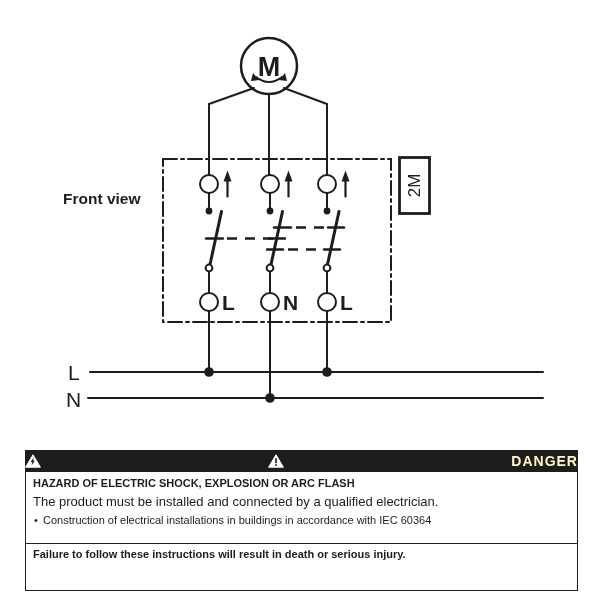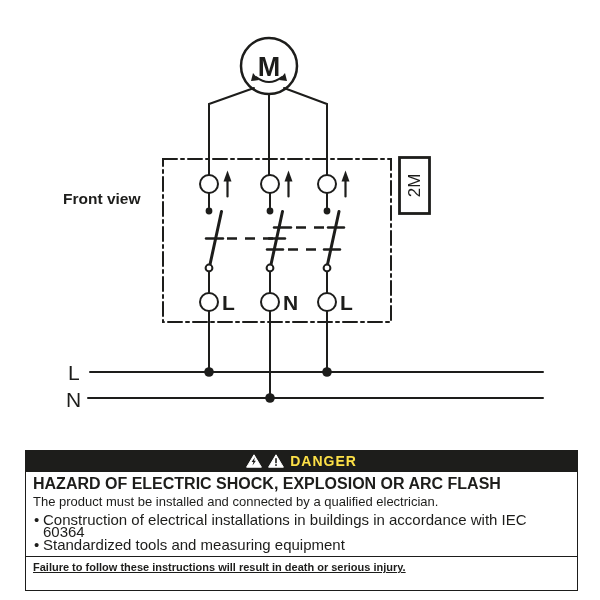--- a/index.html
+++ b/index.html
@@ -14,41 +14,41 @@
   .lbl-motor{font-size:27px;font-weight:bold;}
   .lbl-term{font-size:21px;font-weight:bold;}
   .lbl-supply{font-size:21px;}
   .lbl-module{font-size:17px;}
 
   .danger-box{
     position:absolute;left:25px;top:450px;width:553px;height:141px;
     box-sizing:border-box;background:#fff;
   }
   .danger-header{
-    height:22px;background:#1d1d1b;color:#fde047;
-    display:flex;align-items:center;justify-content:center;gap:6px;
+    height:22px;background:#1d1d1b;color:#fef9c3;
+    display:flex;align-items:center;justify-content:space-between;gap:6px;
   }
   .danger-header .dtxt{
     font-size:14px;font-weight:bold;letter-spacing:1px;
   }
   .danger-lower{
     border:1.5px solid #1d1d1b;border-top:none;
     height:119px;box-sizing:border-box;overflow:hidden;
   }
   .danger-body{padding:4px 7px 0 7px;}
-  .d-title{font-size:16px;font-weight:bold;line-height:13px;margin:1px 0 6px 0;}
+  .d-title{font-size:11px;font-weight:bold;line-height:13px;margin:1px 0 6px 0;}
   .d-line{font-size:13px;line-height:12.5px;}
   .d-bullets{margin-top:5px;}
   .d-bullet{
-    font-size:15px;line-height:12.5px;position:relative;padding-left:10px;
+    font-size:11px;line-height:12.5px;position:relative;padding-left:10px;
   }
   .d-bullet::before{content:"•";position:absolute;left:1px;}
   .danger-footer{
-    border-top:1.5px solid #1d1d1b;margin-top:5px;
-    padding:4px 7px 5px 7px;font-size:11px;font-weight:bold;line-height:12px;text-decoration:underline;
+    border-top:1.5px solid #1d1d1b;margin-top:17px;
+    padding:4px 7px 5px 7px;font-size:11px;font-weight:bold;line-height:12px;
   }
 </style>
 </head>
 <body>
 
 <svg class="schematic" width="600" height="440" viewBox="0 0 600 440" stroke-linecap="round">
 
   <g stroke="#1d1d1b" fill="none">
     <circle cx="269" cy="66" r="28" stroke-width="2.5" fill="#fff"></circle>
     <text class="lbl-motor" x="269" y="76" text-anchor="middle" stroke="none">M</text>
@@ -157,18 +157,17 @@
       <rect x="7.2" y="10.2" width="1.6" height="1.7" fill="#1d1d1b"></rect>
     </svg>
     <span class="dtxt">DANGER</span>
   </div>
   <div class="danger-lower">
     <div class="danger-body">
       <div class="d-title">HAZARD OF ELECTRIC SHOCK, EXPLOSION OR ARC FLASH</div>
       <div class="d-line">The product must be installed and connected by a qualified electrician.</div>
       <div class="d-bullets">
         <div class="d-bullet">Construction of electrical installations in buildings in accordance with IEC 60364</div>
-        <div class="d-bullet">Standardized tools and measuring equipment</div>
       </div>
     </div>
     <div class="danger-footer">Failure to follow these instructions will result in death or serious injury.</div>
   </div>
 </div>
 
 </body></html>

